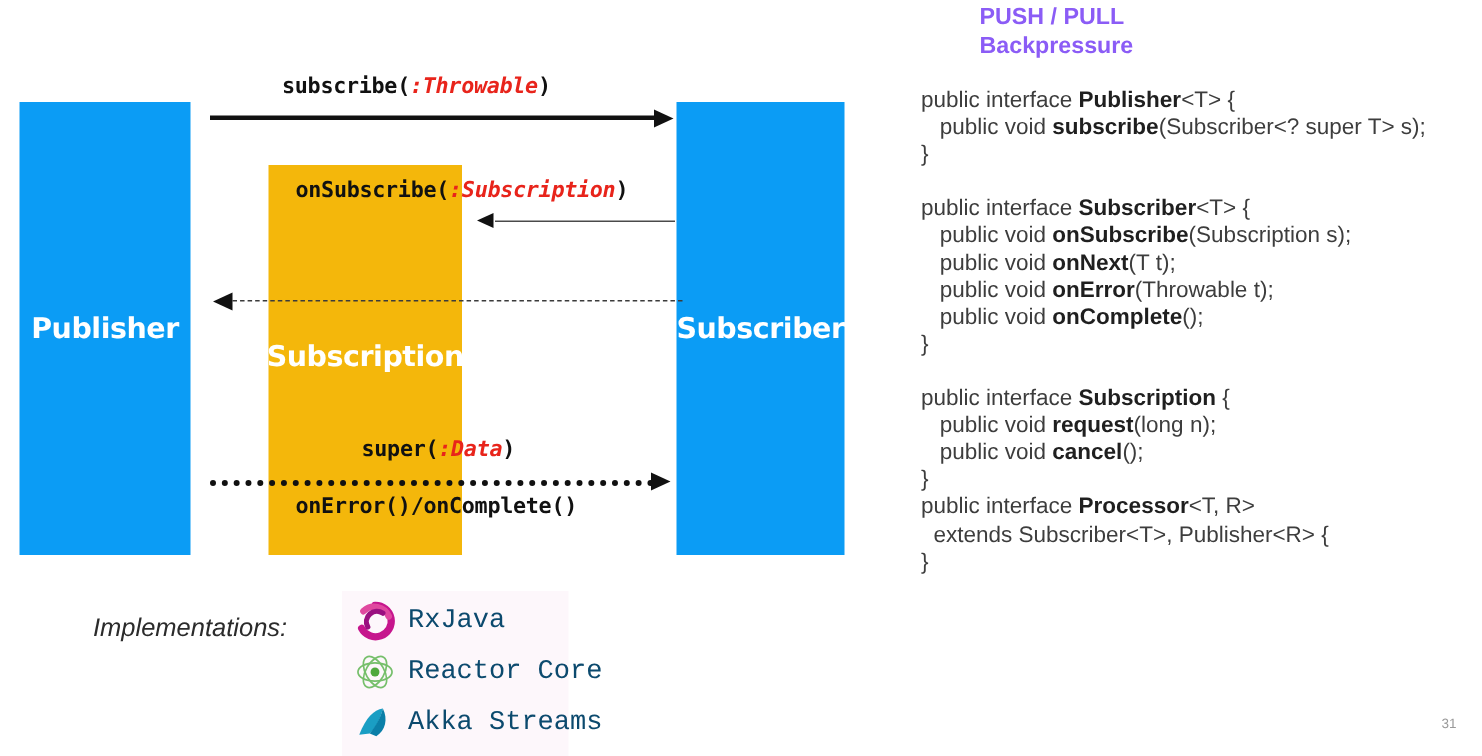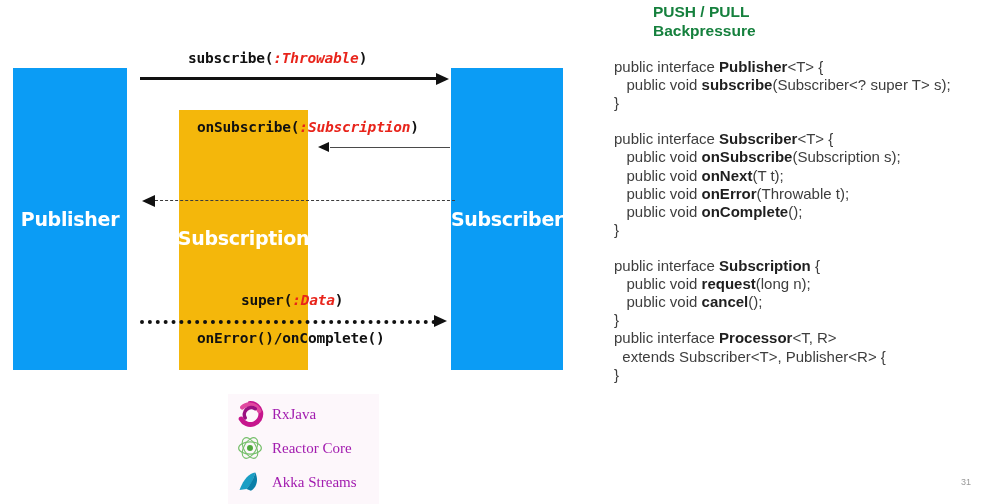--- a/index.html
+++ b/index.html
@@ -139,35 +139,35 @@
     position: absolute;
     left: 8px;
     display: flex;
     align-items: center;
     gap: 8px;
   }
   .impl-row:nth-child(1) { top: 6px; }
   .impl-row:nth-child(2) { top: 40px; }
   .impl-row:nth-child(3) { top: 74px; justify-content: center; }
   .impl-name {
-    font-family: Liberation Serif, serif;
-    font-size: 15px;
-    color: #a21caf;
+    font-family: Liberation Mono, monospace;
+    font-size: 18px;
+    color: #0c4a6e;
     white-space: nowrap;
   }
   .impl-logo { width: 28px; height: 28px; display: block; }
 
   
   #heading {
     position: absolute;
     left: 653px; top: 2px;
     font-family: "Liberation Sans", sans-serif;
     font-weight: bold;
     font-size: 15.5px;
-    color: #15803d;
+    color: #8b5cf6;
     line-height: 19px;
     white-space: pre-line;
   }
   #code-block {
     position: absolute;
     left: 614px; top: 58px;
     width: 400px;
     font-family: "Liberation Sans", sans-serif;
     font-size: 15px;
     color: #3d3d3d;
@@ -221,20 +221,21 @@
   <div class="msg-label" id="label-onnext">
     <span>super(</span><span class="arg">:Data</span><span>)</span>
   </div>
   <div class="arrow-line" id="arrow-onnext-line"></div>
   <div class="arrow-head head-right" id="arrow-onnext-head"></div>
 
   <div class="msg-label" id="label-onerror">
     <span>onError()/onComplete()</span>
   </div>
 
+  <div id="implementations-label">Implementations:</div>
 
   <div id="impl-panel">
 
     <div class="impl-row">
       <span class="impl-logo">
         <svg viewBox="0 0 32 32" width="28" height="28">
           <path d="M16 4 A12 12 0 1 1 5.8 21.6" fill="none" stroke="#c6168d" stroke-width="5.5" stroke-linecap="round"></path>
           <path d="M7.2 8.5 A12 12 0 0 1 26.5 12.5" fill="none" stroke="#e0489f" stroke-width="5" stroke-linecap="round"></path>
           <path d="M22 10 A8 8 0 0 0 10.5 20.5" fill="none" stroke="#9a1080" stroke-width="4" stroke-linecap="round"></path>
         </svg>

